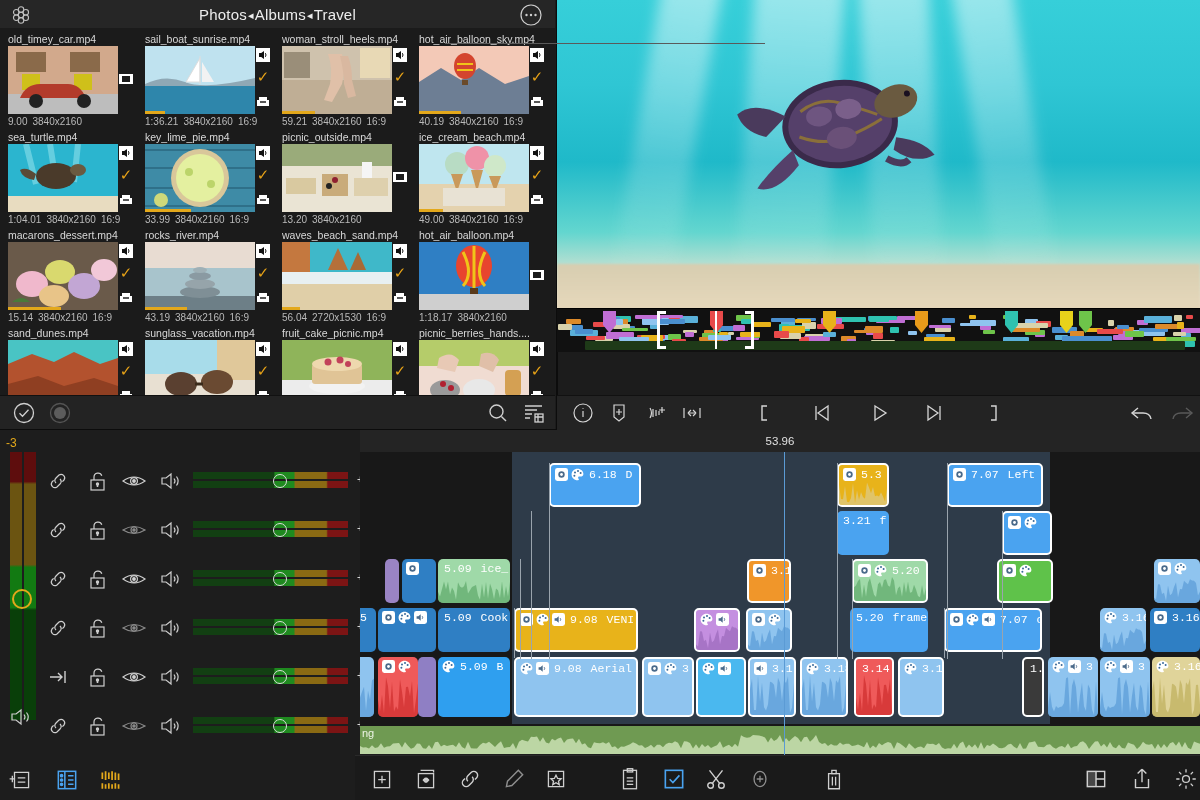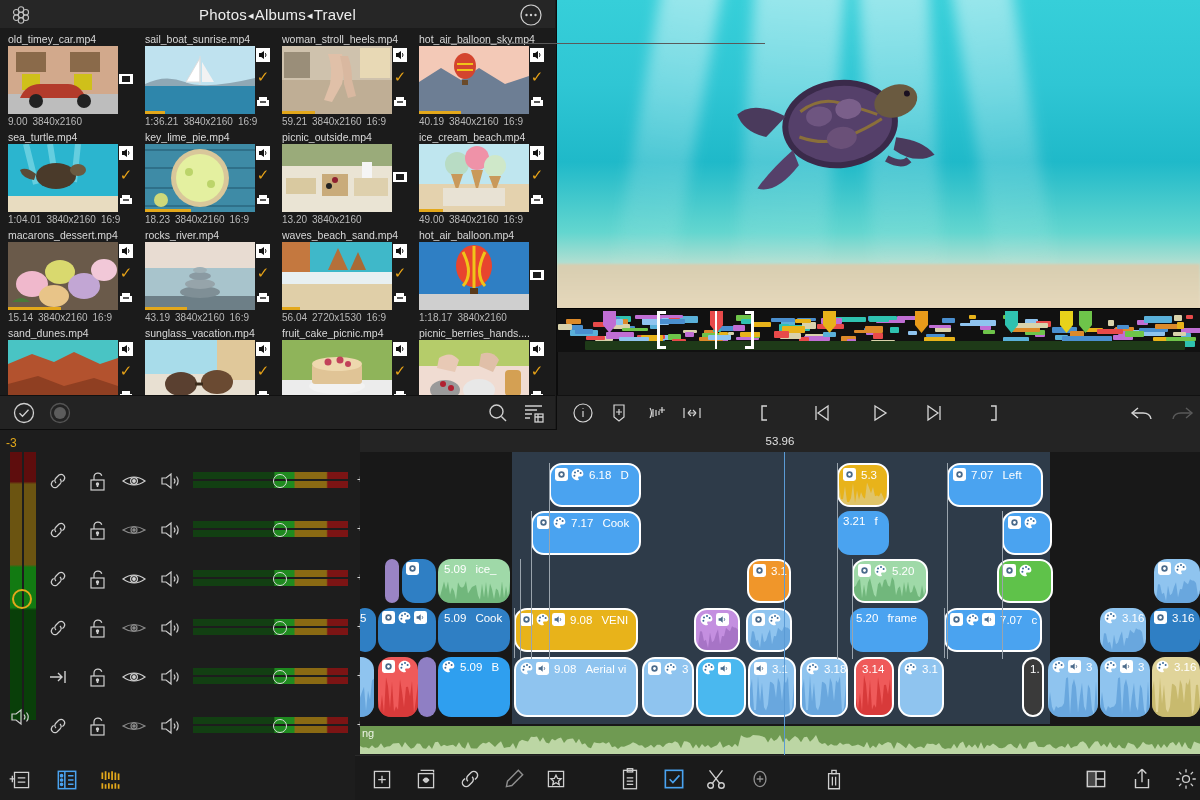--- a/index.html
+++ b/index.html
@@ -89,21 +89,21 @@
   .fader .knob { position:absolute; left:80px; top:2px; width:14px; height:14px; border-radius:50%;
      border:1.5px solid #ddd; }
   .trk-db { position:absolute; left:312px; top:15px; font-size:11px; color:#d5d5d5; }
   #hdr-bottom-icons { position:absolute; left:0; top:333px; width:360px; height:37px; }
   #hdr-bottom-icons .hb { position:absolute; top:4px; width:26px; height:26px; }
 
   
   #tl-body { position:absolute; left:360px; top:22px; width:840px; height:294px; overflow:hidden;
      background:#181818; }
   .selbg { position:absolute; top:0; height:272px; background:#2e3b49; }
-  .clip { position:absolute; border-radius:13px; overflow:hidden; }
+  .clip { position:absolute; border-radius:5px; overflow:hidden;font-family:Liberation Mono, monospace; }
   .clip.sel { border:2px solid #fff; }
   .clip .cliphdr { position:absolute; left:0; top:0; right:0; height:19px; display:flex;
      align-items:center; gap:3px; padding:0 4px; white-space:nowrap; overflow:hidden; }
   .clip .cliphdr .dur { font-size:11.5px; color:#fff; margin-left:2px; }
   .clip .cliphdr .nm { font-size:11.5px; color:#fff; margin-left:6px; }
   .clip .wave { position:absolute; left:0; right:0; bottom:0; }
   .cicon { width:13px; height:13px; flex:none; }
   .linkline { position:absolute; width:1px; background:#9aa4ad; }
 
   #audio-track { position:absolute; left:360px; top:296px; width:840px; height:28px;
@@ -350,21 +350,21 @@
                 <div class="ic ic-check">✓</div>
                 <div class="ic ic-tray">
                   <svg viewBox="0 0 14 14" width="14" height="14">
                     <path d="M1 6h12v6H1z" fill="#fff"></path>
                     <path d="M3 3h8v3H3z" fill="#fff"></path>
                     <path d="M4 8h6" stroke="#111" stroke-width="1.4"></path>
                   </svg>
                 </div>
               </div>
             </div>
-            <div class="meta"><span>18.23</span><span>3840x2160</span><span>16:9</span></div>
+            <div class="meta"><span>33.99</span><span>3840x2160</span><span>16:9</span></div>
           </div>
           <div class="cell">
             <div class="fname">picnic_outside.mp4</div>
             <div class="thumbwrap">
               <div class="thumb">
                 <svg viewBox="0 0 110 68" width="110" height="68">
                   <rect x="0" y="0" width="110" height="68" fill="#c9d1b6"></rect>
                   <rect x="0" y="0" width="110" height="22" fill="#9aab7a"></rect>
                   <rect x="0" y="22" width="110" height="46" fill="#eae4d4"></rect>
                   <rect x="4" y="34" width="30" height="16" fill="#d9c9a0"></rect>
@@ -1309,42 +1309,20 @@
               <svg viewBox="0 0 13 13" width="13" height="13">
                 <rect width="13" height="13" rx="2.4" fill="#fff"></rect>
                 <circle cx="6.5" cy="6.5" r="3.2" fill="#4a6a8a"></circle>
                 <circle cx="6.5" cy="6.5" r="1.4" fill="#fff"></circle>
               </svg>
             </span>
             <span class="dur">7.07</span>
             <span class="nm">Left</span>
           </div>
         </div>
-        <div class="clip sel" style="left: 171px; top: 59px; width: 110px; height: 44px; background: rgb(74, 163, 240);">
-          <div class="cliphdr">
-            <span class="cicon">
-              <svg viewBox="0 0 13 13" width="13" height="13">
-                <rect width="13" height="13" rx="2.4" fill="#fff"></rect>
-                <circle cx="6.5" cy="6.5" r="3.2" fill="#4a6a8a"></circle>
-                <circle cx="6.5" cy="6.5" r="1.4" fill="#fff"></circle>
-              </svg>
-            </span>
-            <span class="cicon">
-              <svg viewBox="0 0 13 13" width="13" height="13">
-                <path d="M6.5.8c3.3 0 5.9 2.4 5.9 5.2 0 2-1.6 2.6-2.7 2.6H8.4c-.8 0-1.3.5-1.3 1.2 0 .9.8 1 .8 1.8 0 .5-.5.7-1.4.7C3.2 12.3.6 9.7.6 6.5S3.2.8 6.5.8z" fill="#fff"></path>
-                <circle cx="4" cy="4.4" r="1" fill="#3a6a9a"></circle>
-                <circle cx="7" cy="3" r="1" fill="#3a6a9a"></circle>
-                <circle cx="9.6" cy="5" r="1" fill="#3a6a9a"></circle>
-                <circle cx="3.4" cy="7.8" r="1" fill="#3a6a9a"></circle>
-              </svg>
-            </span>
-            <span class="dur">7.17</span>
-            <span class="nm">Cook</span>
-          </div>
-        </div>
         <div class="clip" style="left: 477px; top: 59px; width: 52px; height: 44px; background: rgb(74, 163, 240);">
           <div class="cliphdr">
             <span class="dur">3.21</span>
             <span class="nm">f</span>
           </div>
         </div>
         <div class="clip sel" style="left: 642px; top: 59px; width: 50px; height: 44px; background: rgb(74, 163, 240);">
           <div class="cliphdr">
             <span class="cicon">
               <svg viewBox="0 0 13 13" width="13" height="13">

